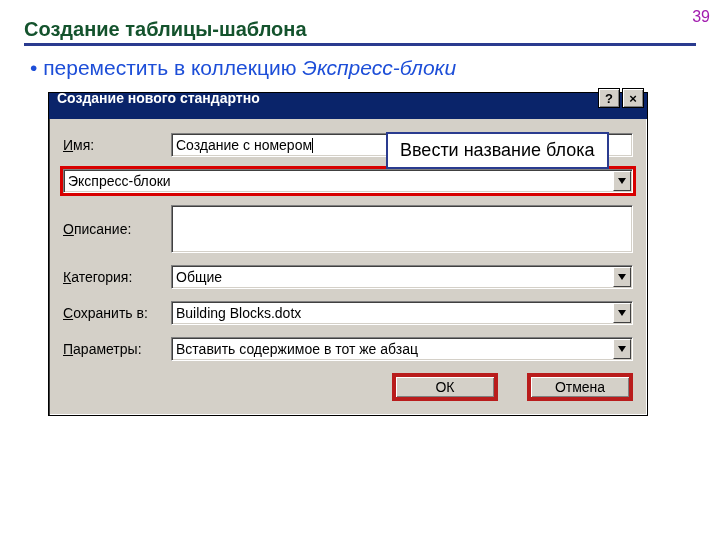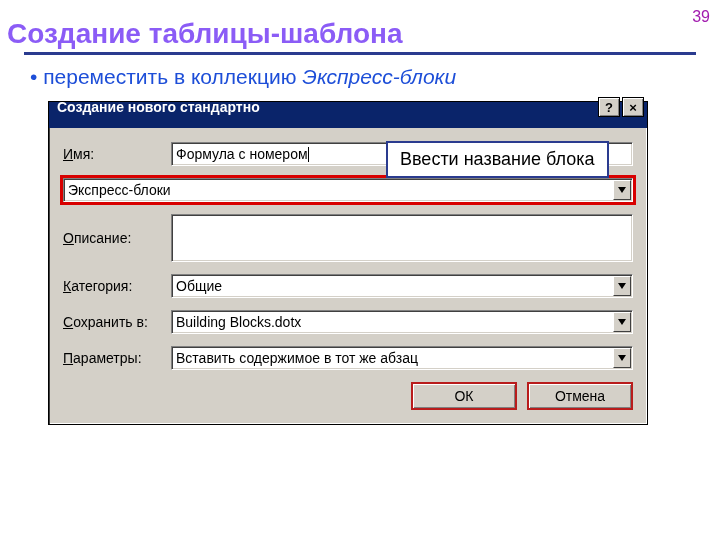--- a/index.html
+++ b/index.html
@@ -13,24 +13,24 @@
     overflow: hidden;
   }
   .slide-number {
     position: absolute;
     top: 8px;
     right: 10px;
     font-size: 16px;
     color: #a21caf;
   }
   .slide-title {
-    font-size: 28px;
+    font-size: 20px;
     font-weight: bold;
-    color: #8b5cf6;
-    margin: 18px 0 2px 7px;
+    color: #14532d;
+    margin: 18px 0 2px 24px;
   }
   .hr {
     border: none;
     border-top: 3px solid #2a3b8f;
     margin: 2px 24px 10px 24px;
   }
   .bullet {
     font-size: 21px;
     color: #1d4ed8;
     margin: 0 0 12px 30px;
@@ -134,27 +134,28 @@
   .btnrow {
     display: flex;
     justify-content: flex-end;
     gap: 10px;
     margin-top: 6px;
   }
   .btn {
     width: 106px;
     height: 28px;
     background: #d4d0c8;
-    border: 2px solid #b91c1c;
+    border: 4px solid #b91c1c;
     box-shadow: 1px 1px 0 #fff inset, -1px -1px 0 #808080 inset;
     display: flex;
     align-items: center;
     justify-content: center;
     font-size: 14px;
     color: #000;
+    margin-left: 19px;
   }
   .callout {
     position: absolute;
     top: 40px;
     left: 338px;
     background: #fff;
     border: 2px solid #2a3b8f;
     border-radius: 0;
     padding: 6px 12px;
     font-size: 18px;
@@ -178,21 +179,21 @@
     <div class="titlebar">
       <span class="titlebar-text">Создание нового стандартно</span>
       <div class="win-btn">?</div>
       <div class="win-btn">×</div>
     </div>
     <div class="dialog-body">
 
       <div class="row">
         <div class="row-lbl"><span class="u">И</span>мя:</div>
         <div class="ctrl">
-          <span>Формула с номером</span>
+          <span>Создание с номером</span>
             <span class="caret"></span>
         </div>
       </div>
 
       <div class="row">
         <div class="ctrl highlight">
           <span>Экспресс-блоки</span>
           <div class="dd">
               <svg viewBox="0 0 8 6">
                 <path d="M0 0h8L4 6z" fill="#000"></path>

